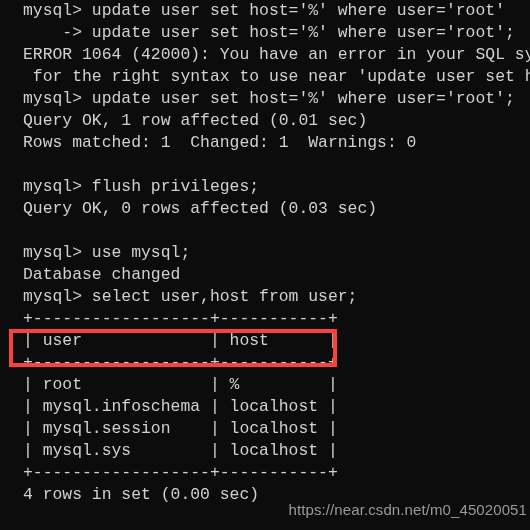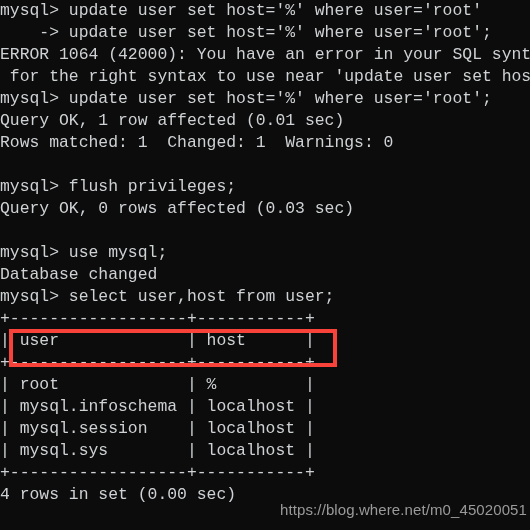--- a/index.html
+++ b/index.html
@@ -27,20 +27,21 @@
     font-size: 16.4px;
     line-height: 22px;
     color: #cfd2d4;
     letter-spacing: 0px;
   }
   .term-line {
     height: 22px;
     white-space: pre;
     overflow: hidden;
     text-overflow: clip;
+    padding-left: 23px;
   }
   .term-line-inner {
     display: block;
     white-space: pre;
   }
   #highlight-box {
     position: absolute;
     left: 9px;
     top: 329px;
     width: 328px;
@@ -63,15 +64,15 @@
 </style>
 </head>
 <body>
 
 <div id="terminal-window">
 
   <div id="terminal-output"><div class="term-line"><span class="term-line-inner">mysql&gt; update user set host='%' where user='root'</span></div><div class="term-line"><span class="term-line-inner">    -&gt; update user set host='%' where user='root';</span></div><div class="term-line"><span class="term-line-inner">ERROR 1064 (42000): You have an error in your SQL syntax; check the manual that corresponds to your MySQL server version</span></div><div class="term-line"><span class="term-line-inner"> for the right syntax to use near 'update user set host='%' where user='root'' at line 2</span></div><div class="term-line"><span class="term-line-inner">mysql&gt; update user set host='%' where user='root';</span></div><div class="term-line"><span class="term-line-inner">Query OK, 1 row affected (0.01 sec)</span></div><div class="term-line"><span class="term-line-inner">Rows matched: 1  Changed: 1  Warnings: 0</span></div><div class="term-line"><span class="term-line-inner"></span></div><div class="term-line"><span class="term-line-inner">mysql&gt; flush privileges;</span></div><div class="term-line"><span class="term-line-inner">Query OK, 0 rows affected (0.03 sec)</span></div><div class="term-line"><span class="term-line-inner"></span></div><div class="term-line"><span class="term-line-inner">mysql&gt; use mysql;</span></div><div class="term-line"><span class="term-line-inner">Database changed</span></div><div class="term-line"><span class="term-line-inner">mysql&gt; select user,host from user;</span></div><div class="term-line"><span class="term-line-inner">+------------------+-----------+</span></div><div class="term-line"><span class="term-line-inner">| user             | host      |</span></div><div class="term-line"><span class="term-line-inner">+------------------+-----------+</span></div><div class="term-line"><span class="term-line-inner">| root             | %         |</span></div><div class="term-line"><span class="term-line-inner">| mysql.infoschema | localhost |</span></div><div class="term-line"><span class="term-line-inner">| mysql.session    | localhost |</span></div><div class="term-line"><span class="term-line-inner">| mysql.sys        | localhost |</span></div><div class="term-line"><span class="term-line-inner">+------------------+-----------+</span></div><div class="term-line"><span class="term-line-inner">4 rows in set (0.00 sec)</span></div><div class="term-line"><span class="term-line-inner"></span></div><div class="term-line"><span class="term-line-inner">mysql&gt;</span></div></div>
 
   <div id="highlight-box"></div>
 
-  <div id="watermark">https://blog.where.net/m0_45020051</div>
+  <div id="watermark">https://near.csdn.net/m0_45020051</div>
 
 </div>
 
 </body></html>

